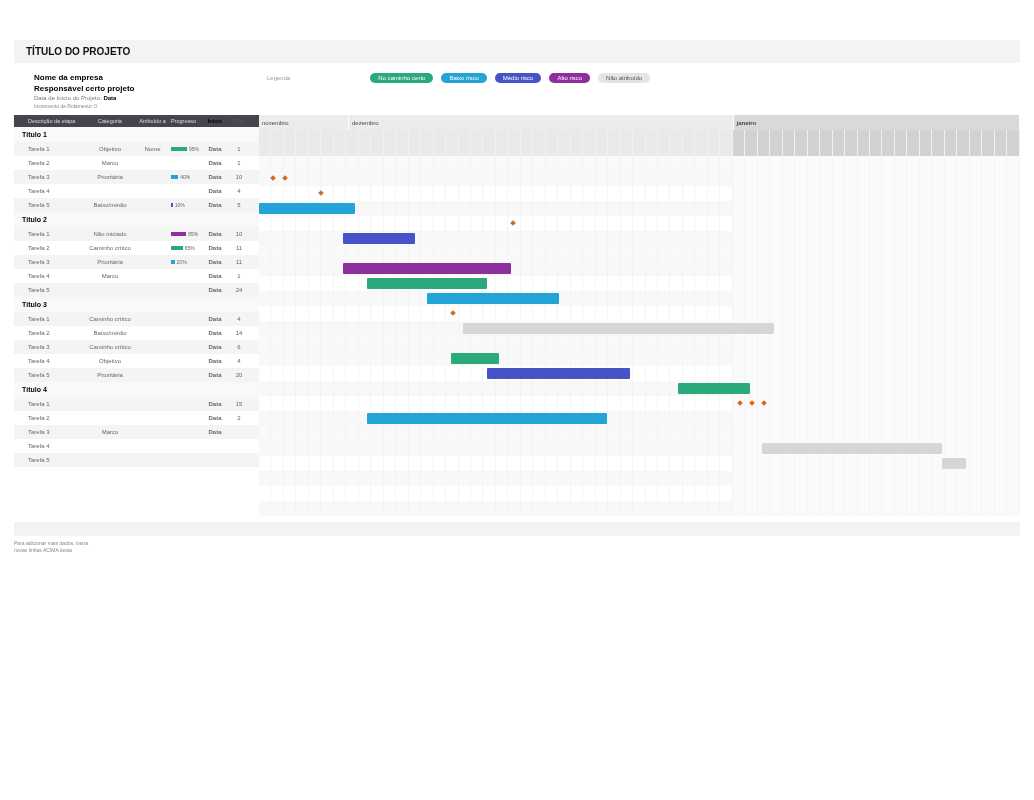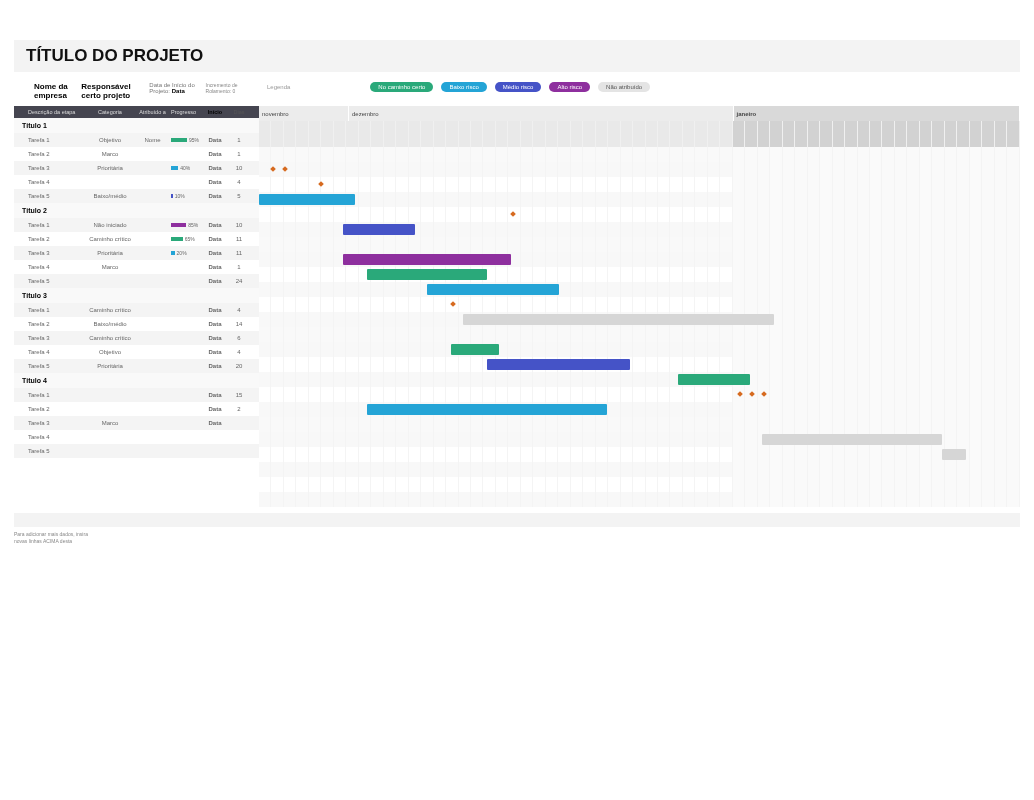--- a/index.html
+++ b/index.html
@@ -4,24 +4,24 @@
 <style>
 * { margin: 0; padding: 0; box-sizing: border-box; }
 html, body { width: 100%; height: 100%; background: #fff; font-family: Arial, Helvetica, sans-serif; font-size: 7px; color: #333; }
 .page { width: 1034px; margin: 0 auto; background: #fff; padding-top: 40px; }
 
 .title-bar {
   background: #f3f3f3;
   padding: 6px 12px;
   margin: 0 14px;
 }
-.title-bar .title { font-size: 17px; font-weight: bold; color: #111; }
+.title-bar .title { font-size: 10px; font-weight: bold; color: #111; }
 
 .hdr { display: flex; align-items: flex-start; margin: 10px 14px 6px 14px; gap: 20px; }
-.hdr-left { width: 233px; padding-left: 20px; display: flex; flex-direction: row; gap: 2px; }
+.hdr-left { width: 233px; padding-left: 20px; display: flex; flex-direction: column; gap: 2px; }
 .hdr-left .company { font-size: 8px; font-weight: bold; color: #000; }
 .hdr-left .pm { font-size: 8px; font-weight: bold; color: #000; }
 .hdr-left .startline { font-size: 6px; color: #777; }
 .hdr-left .startline b { color: #000; font-weight: bold; }
 .hdr-left .incr { font-size: 5px; color: #888; }
 
 .legend-wrap { display: flex; gap: 80px; align-items: center; }
 .legend-label { font-size: 6px; color: #999; }
 .legend-row { display: flex; gap: 8px; }
 .pill { display: inline-block; border-radius: 8px; padding: 2px 8px; font-size: 6px; color: #fff; white-space: nowrap; }

